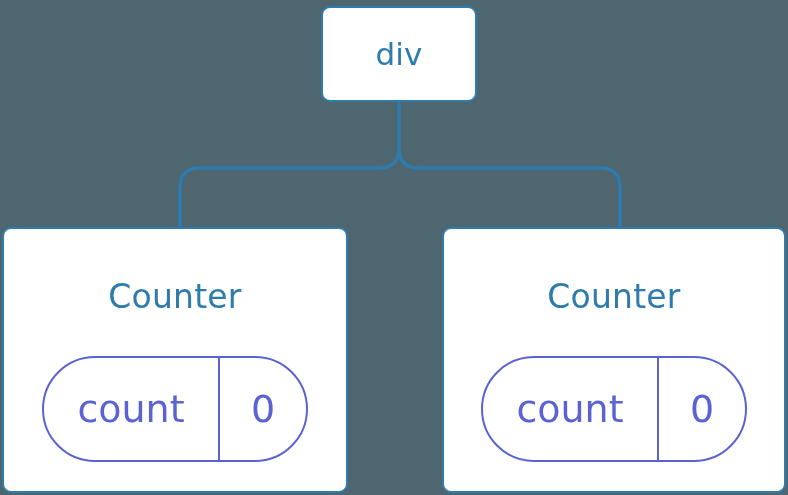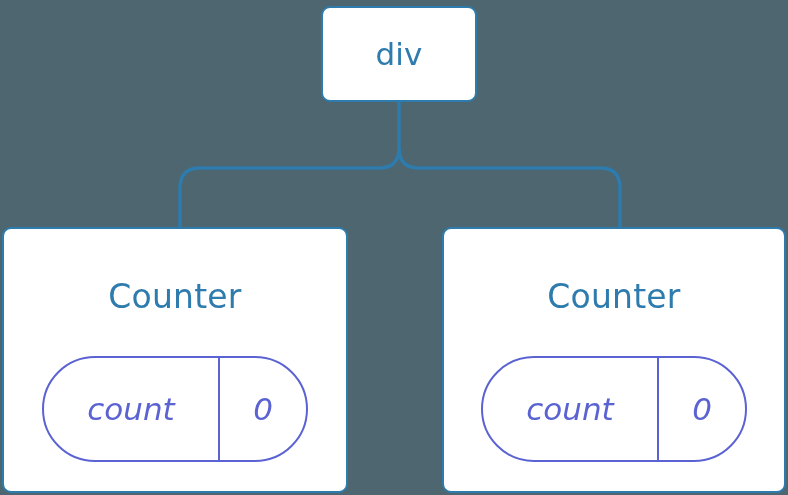--- a/index.html
+++ b/index.html
@@ -83,24 +83,23 @@
     display: flex;
     align-items: stretch;
     color: #5b63d3;
     overflow: hidden;
   }
   .state-pill .pill-key,
   .state-pill .pill-value {
     display: flex;
     align-items: center;
     justify-content: center;
-    font-size: 31px;
+    font-size: 38px;
     line-height: 1;
     white-space: nowrap;
-    font-style: italic;
   }
   .state-pill .pill-key {
     flex: 0 0 174px;
     border-right: 2px solid #5b63d3;
   }
   .state-pill .pill-value {
     flex: 1 1 auto;
   }
 </style>
 </head>

